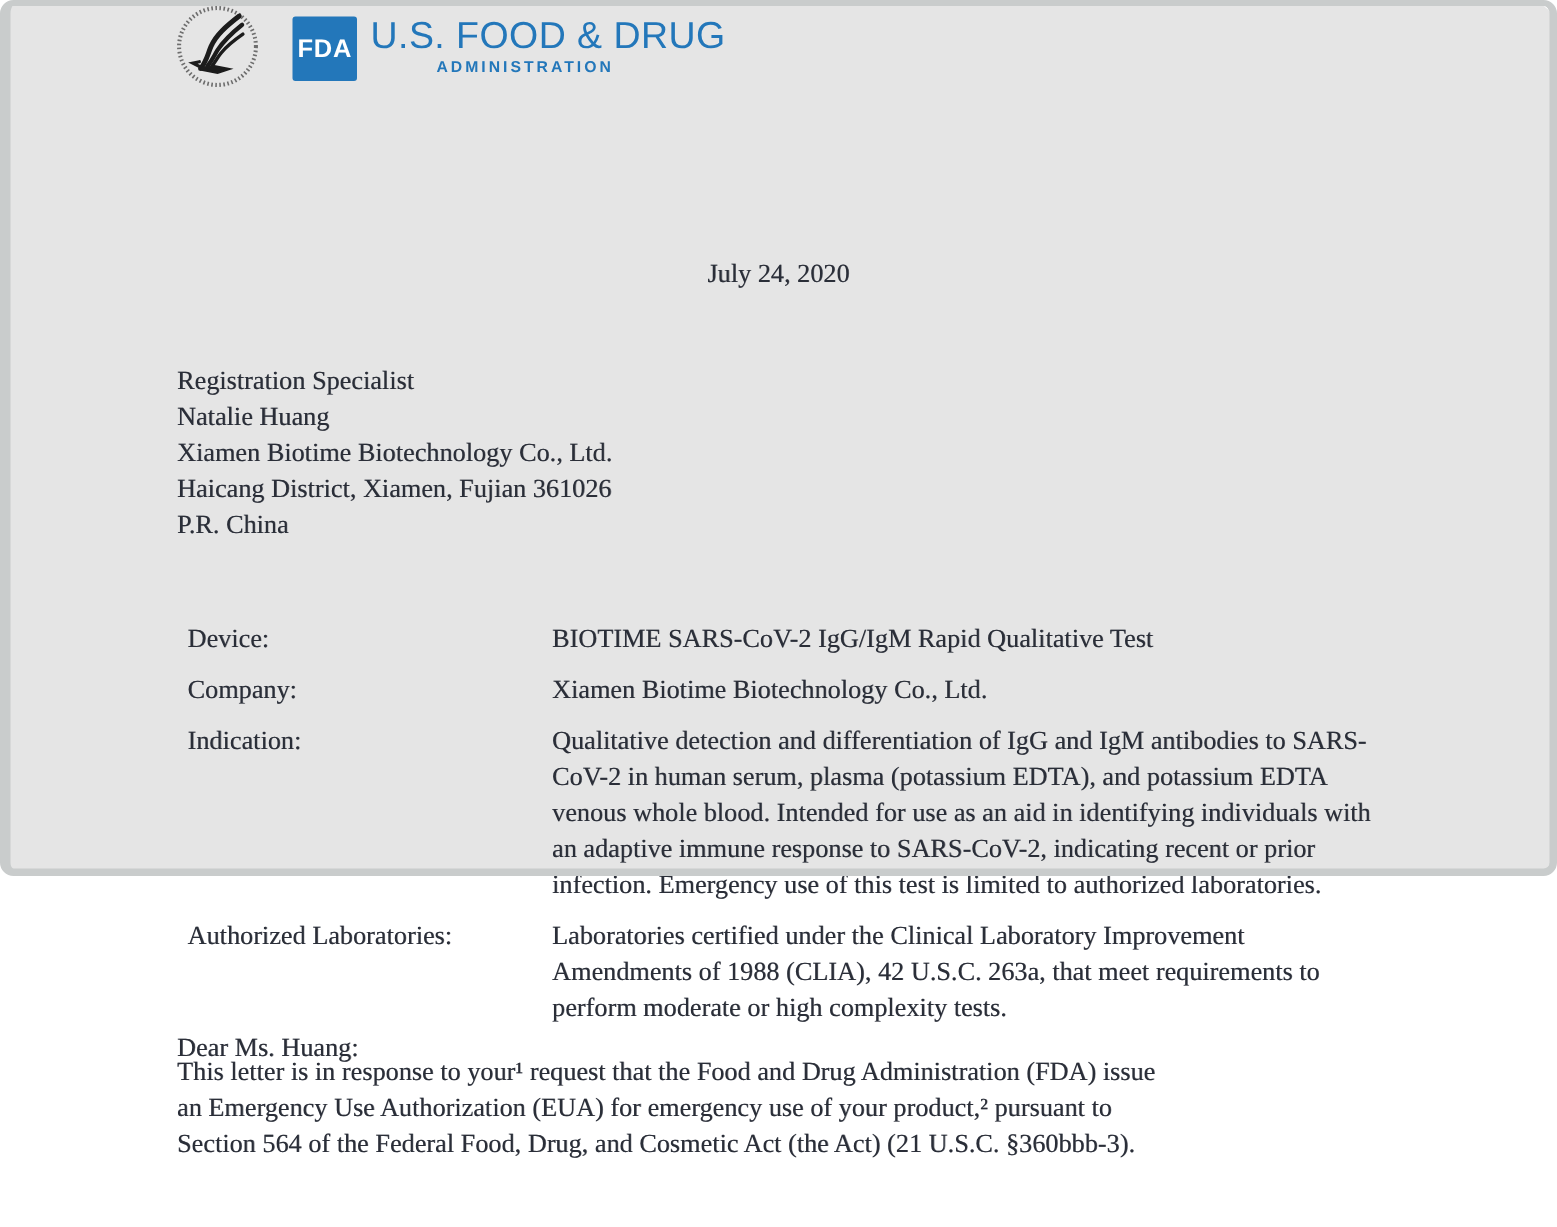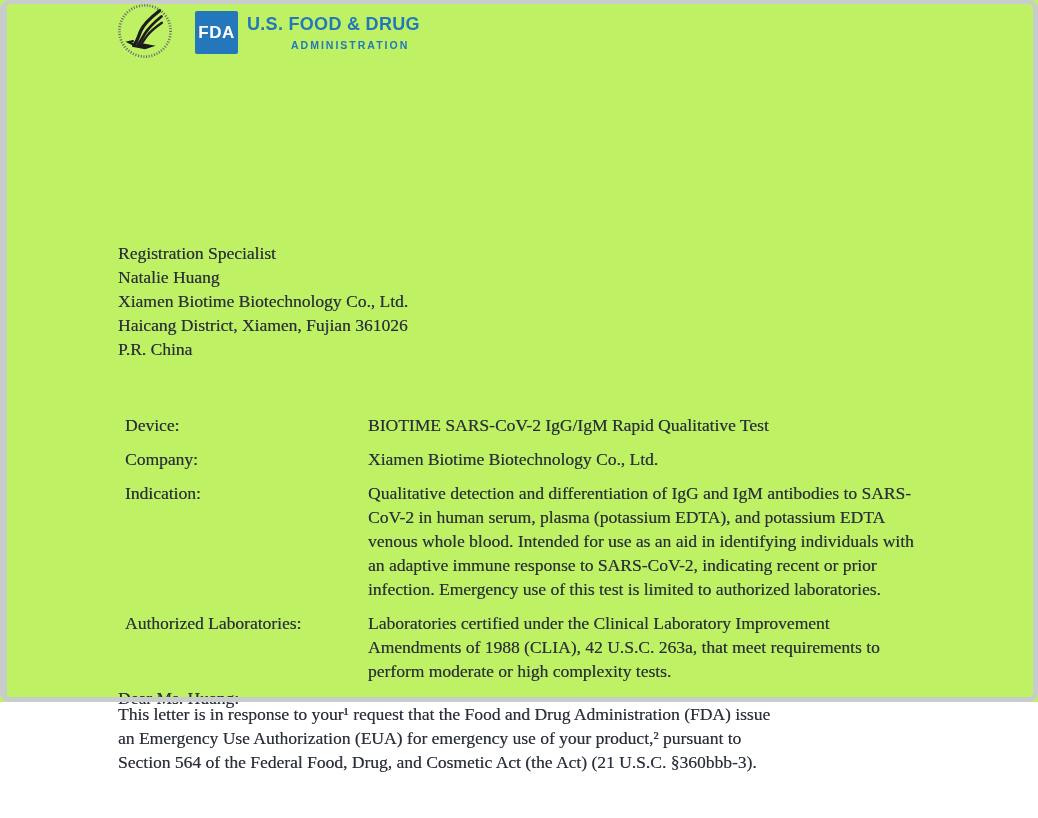--- a/index.html
+++ b/index.html
@@ -6,24 +6,25 @@
     margin: 0;
     padding: 0;
     width: 1038px;
     height: 818px;
     background: #ffffff;
     overflow: hidden;
   }
   .page {
     position: relative;
     width: 1038px;
-    height: 702px;
-    background: #bef264;
+    height: 584px;
+    background: #e5e5e5;
     font-family: "Liberation Serif", "DejaVu Serif", serif;
     color: #2a2e38;
+    border-radius: 21px;
   }
   
   .page-frame {
     position: absolute;
     inset: 0;
     border-style: solid;
     border-color: #c9cccc;
     border-width: 4px 5px 5px 7px;
     border-radius: 9px;
     pointer-events: none;
@@ -61,22 +62,22 @@
     font-size: 17px;
     letter-spacing: 0.5px;
     display: flex;
     align-items: center;
     justify-content: center;
     border-radius: 2px;
   }
   .fda-words { padding-top: 1px; }
   .fda-line1 {
     color: #2377ba;
-    font-weight: bold;
-    font-size: 18px;
+    font-weight: normal;
+    font-size: 25px;
     letter-spacing: 0.3px;
     line-height: 24px;
     white-space: nowrap;
   }
   .fda-line2 {
     color: #2377ba;
     font-weight: bold;
     font-size: 10.5px;
     letter-spacing: 2px;
     line-height: 14px;
@@ -142,20 +143,21 @@
   </svg>
 
   <div class="fda-lockup">
     <div class="fda-square">FDA</div>
     <div class="fda-words">
       <div class="fda-line1">U.S. FOOD &amp; DRUG</div>
       <div class="fda-line2">ADMINISTRATION</div>
     </div>
   </div>
 
+  <div class="date-line doc-text">July 24, 2020</div>
 
   <div class="recipient doc-text">
     <div>Registration Specialist</div>
     <div>Natalie Huang</div>
     <div>Xiamen Biotime Biotechnology Co., Ltd.</div>
     <div>Haicang District, Xiamen, Fujian 361026</div>
     <div>P.R. China</div>
   </div>
 
   <div class="info-table doc-text">

